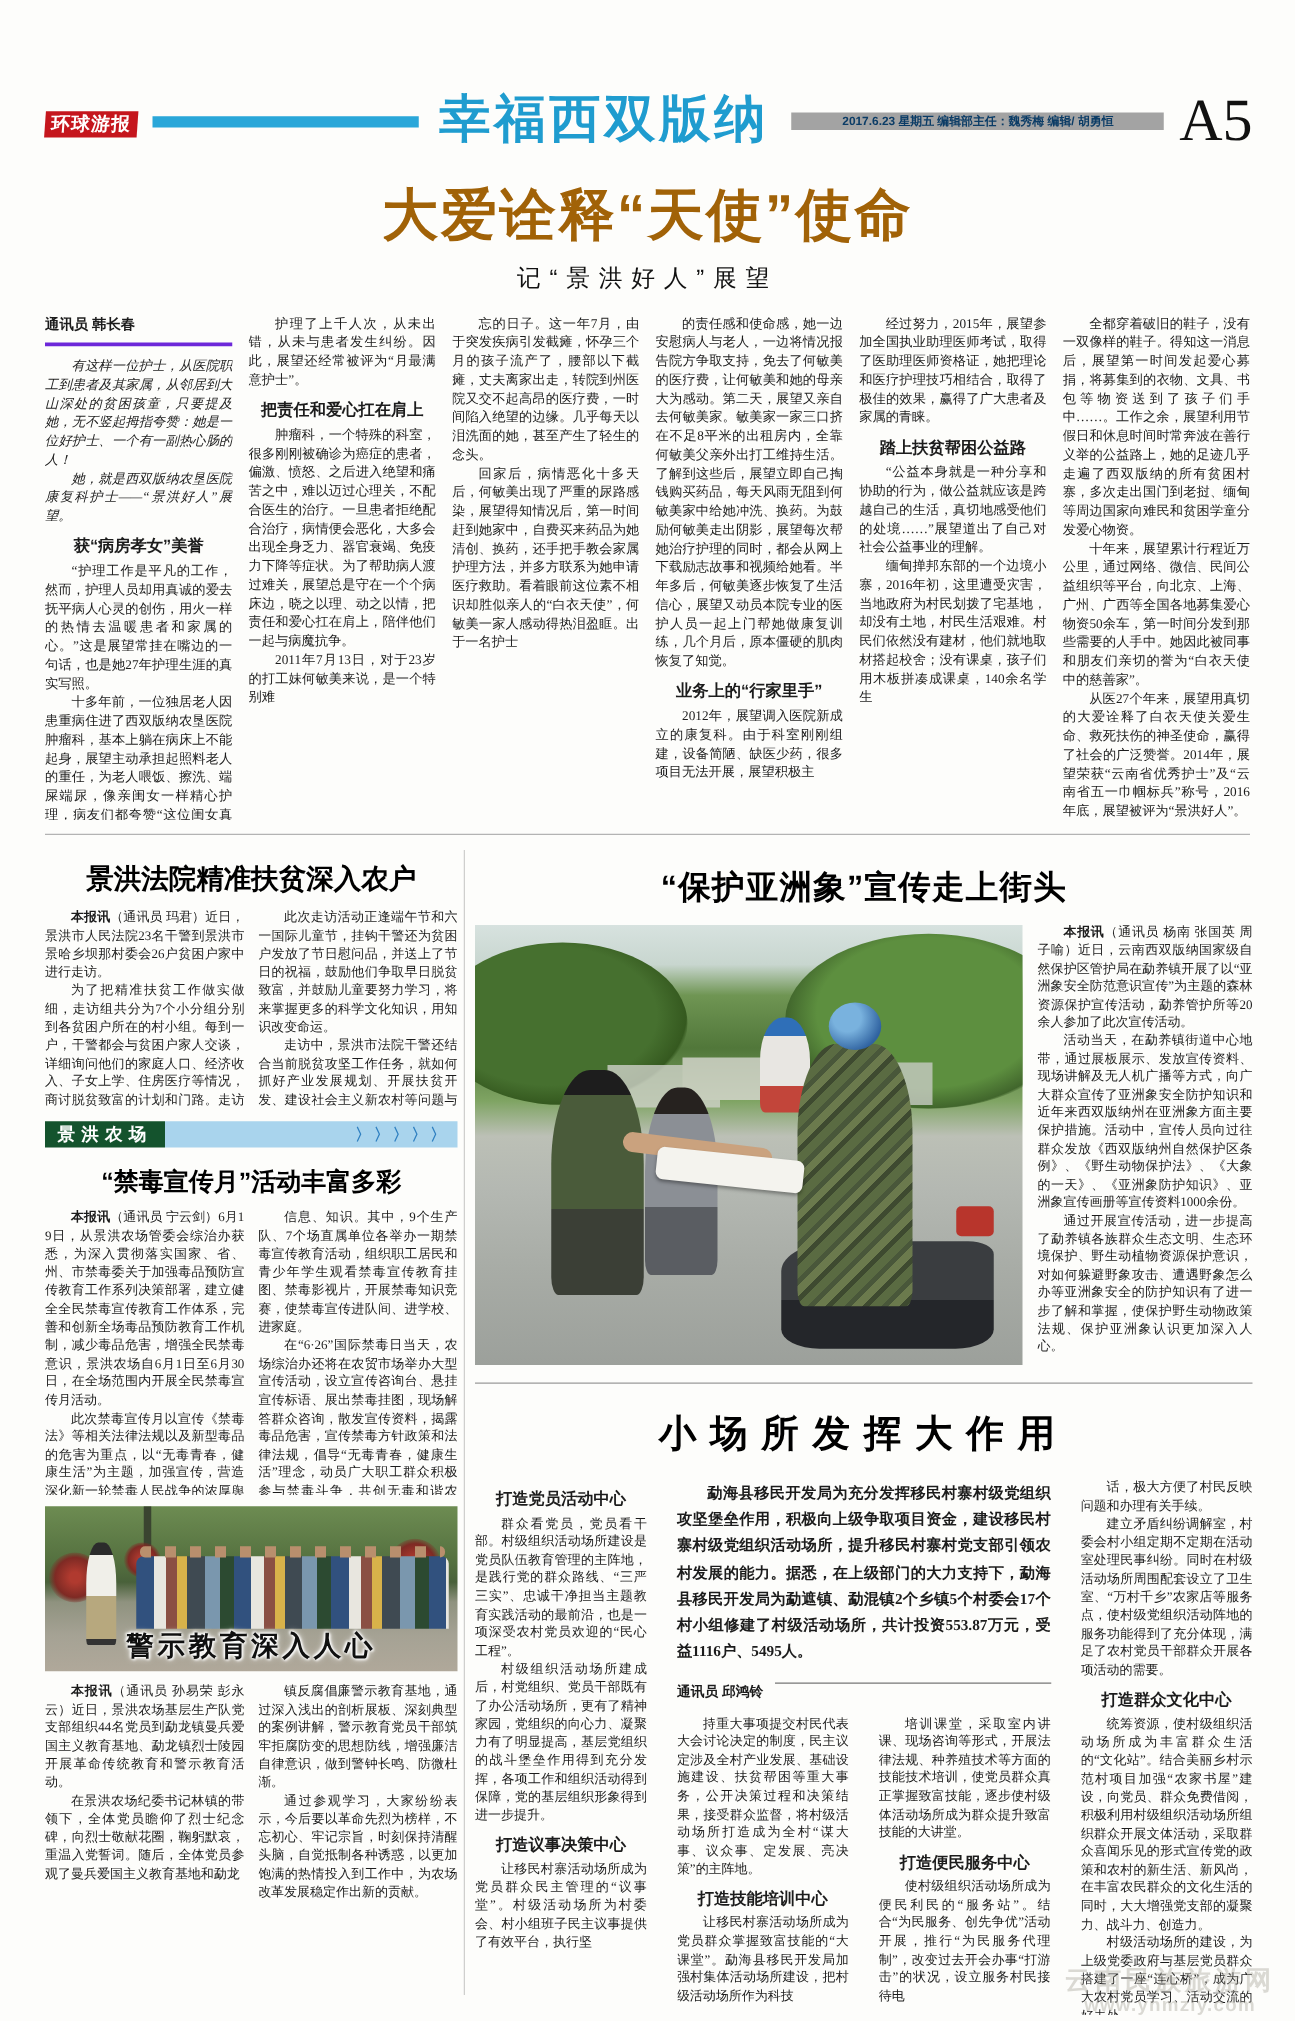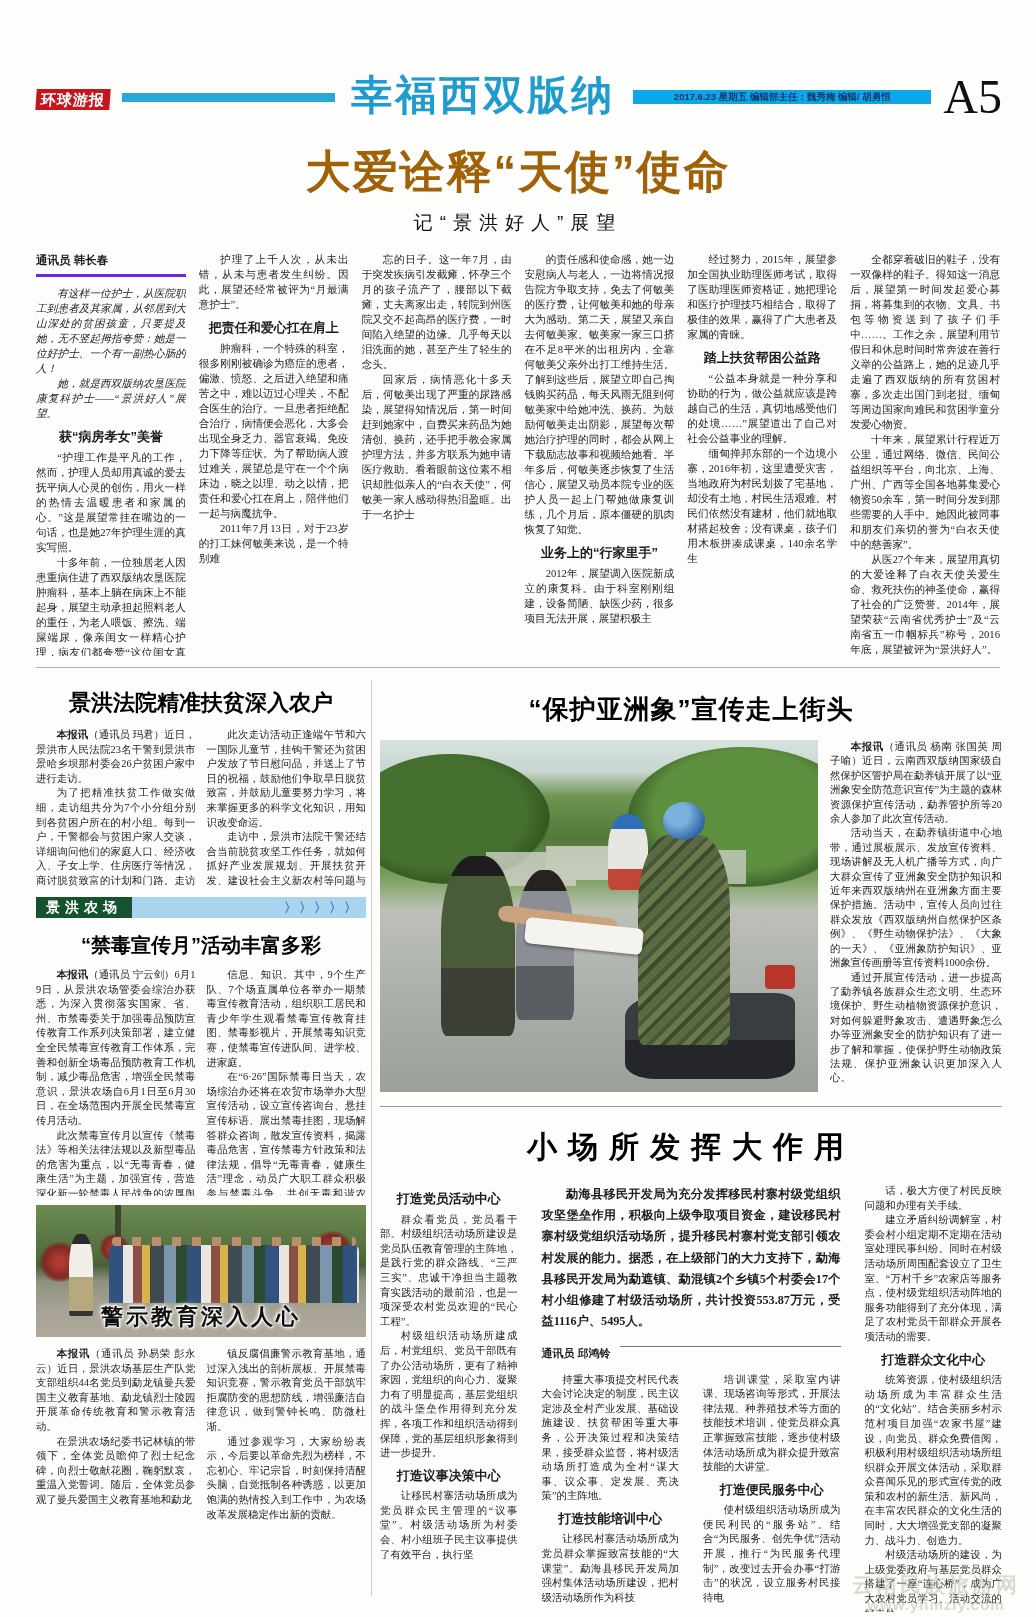--- a/index.html
+++ b/index.html
@@ -9,21 +9,21 @@
   }
   .sans{font-family:"Liberation Sans","DejaVu Sans",sans-serif;}
 
   
   .masthead{position:absolute;left:36px;top:60px;right:34px;height:58px;display:flex;align-items:flex-end;}
   .logo{background:#c5161d;color:#fff;font-family:"Liberation Sans",sans-serif;font-weight:bold;
         font-size:15px;line-height:1.15;padding:2px 5px;letter-spacing:1px;margin-bottom:8px;transform:skewX(-4deg);}
   .bar-left{flex:1;height:9px;background:#2aa7d9;margin:0 16px 16px 12px;}
   .section-title{font-family:"Liberation Sans","DejaVu Sans",sans-serif;font-weight:900;
         font-size:41px;line-height:1;color:#1f9ccf;letter-spacing:3px;margin-bottom:2px;}
-  .issue-bar{flex:0 0 298px;height:14px;background:#0ea5e9;margin:0 12px 14px 18px;
+  .issue-bar{flex:0 0 298px;height:14px;background:#a3a3a3;margin:0 12px 14px 18px;
         display:flex;align-items:center;justify-content:center;}
   .issue-bar span{font-family:"Liberation Sans",sans-serif;font-weight:bold;font-size:9.5px;
         color:#0b3c66;white-space:nowrap;}
   .page-no{font-family:"Liberation Serif",serif;font-size:48px;line-height:.9;color:#111;}
 
   
   .lead{position:absolute;left:36px;top:142px;width:964px;}
   .lead-title{font-family:"Liberation Sans",sans-serif;font-weight:900;font-size:45px;
         text-align:center;margin:0 0 8px;letter-spacing:2px;color:#a16207;}
   .lead-sub{font-family:"Liberation Sans",sans-serif;font-size:19px;text-align:center;
@@ -227,21 +227,21 @@
     <div class="p2-man"></div>
     <div class="caption">警示教育深入人心</div>
   </div>
 
   <div class="cols2 warn-cols">
     <div class="col">
         <p class="para"><b>本报讯</b>（通讯员 孙易荣 彭永云）近日，景洪农场基层生产队党支部组织44名党员到勐龙镇曼兵爱国主义教育基地、勐龙镇烈士陵园开展革命传统教育和警示教育活动。</p>
         <p class="para">在景洪农场纪委书记林镇的带领下，全体党员瞻仰了烈士纪念碑，向烈士敬献花圈，鞠躬默哀，重温入党誓词。随后，全体党员参观了曼兵爱国主义教育基地和勐龙</p>
       </div>
     <div class="col">
-        <p class="para">镇反腐倡廉警示教育基地，通过深入浅出的剖析展板、开展禁毒知识竞赛，警示教育党员干部筑牢拒腐防变的思想防线，增强廉洁自律意识，做到警钟长鸣、防微杜渐。</p>
+        <p class="para">镇反腐倡廉警示教育基地，通过深入浅出的剖析展板、深刻典型的案例讲解，警示教育党员干部筑牢拒腐防变的思想防线，增强廉洁自律意识，做到警钟长鸣、防微杜渐。</p>
         <p class="para">通过参观学习，大家纷纷表示，今后要以革命先烈为榜样，不忘初心、牢记宗旨，时刻保持清醒头脑，自觉抵制各种诱惑，以更加饱满的热情投入到工作中，为农场改革发展稳定作出新的贡献。</p>
       </div>
   </div>
 </div>
 
 <div class="right-low">
 
   <div class="eleph-title">“保护亚洲象”宣传走上街头</div>
 
   <div class="eleph-row">

